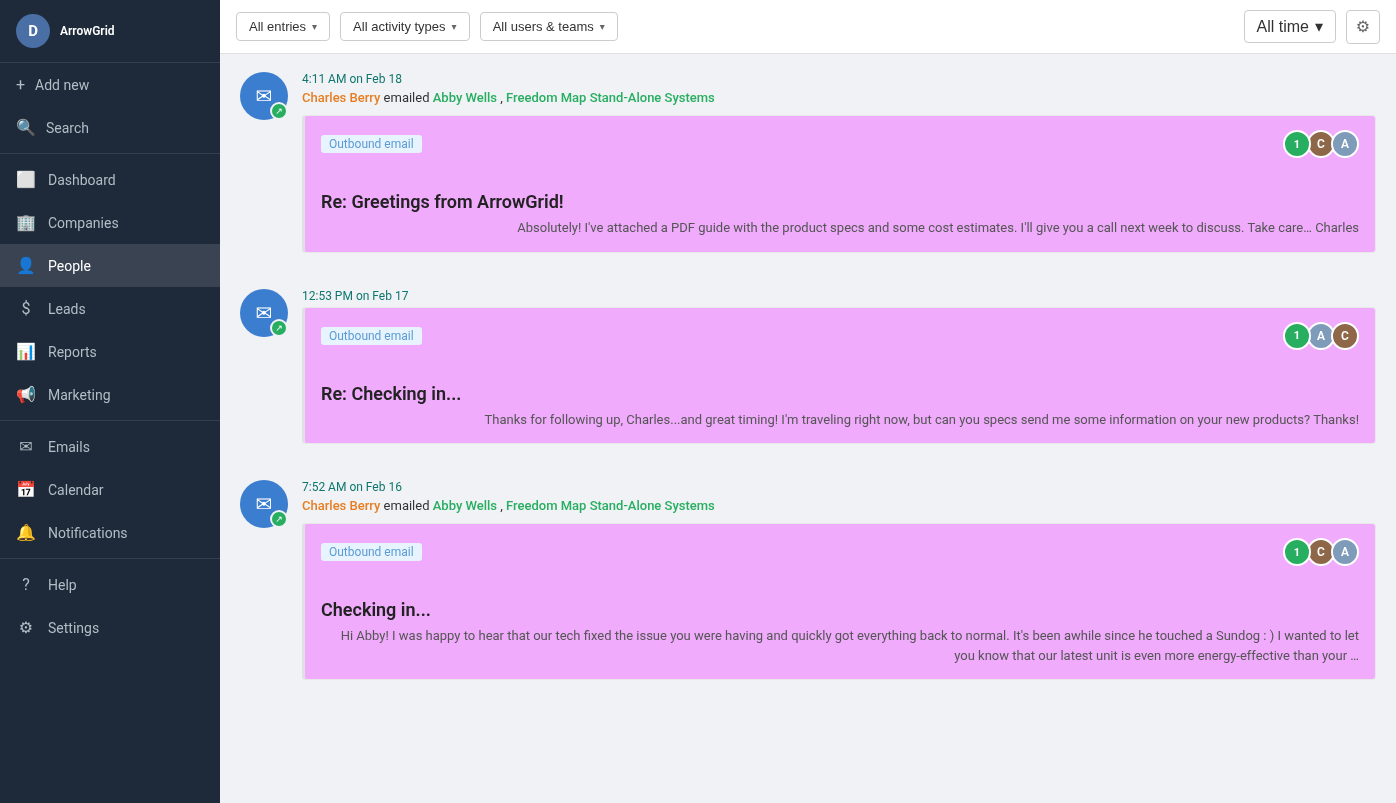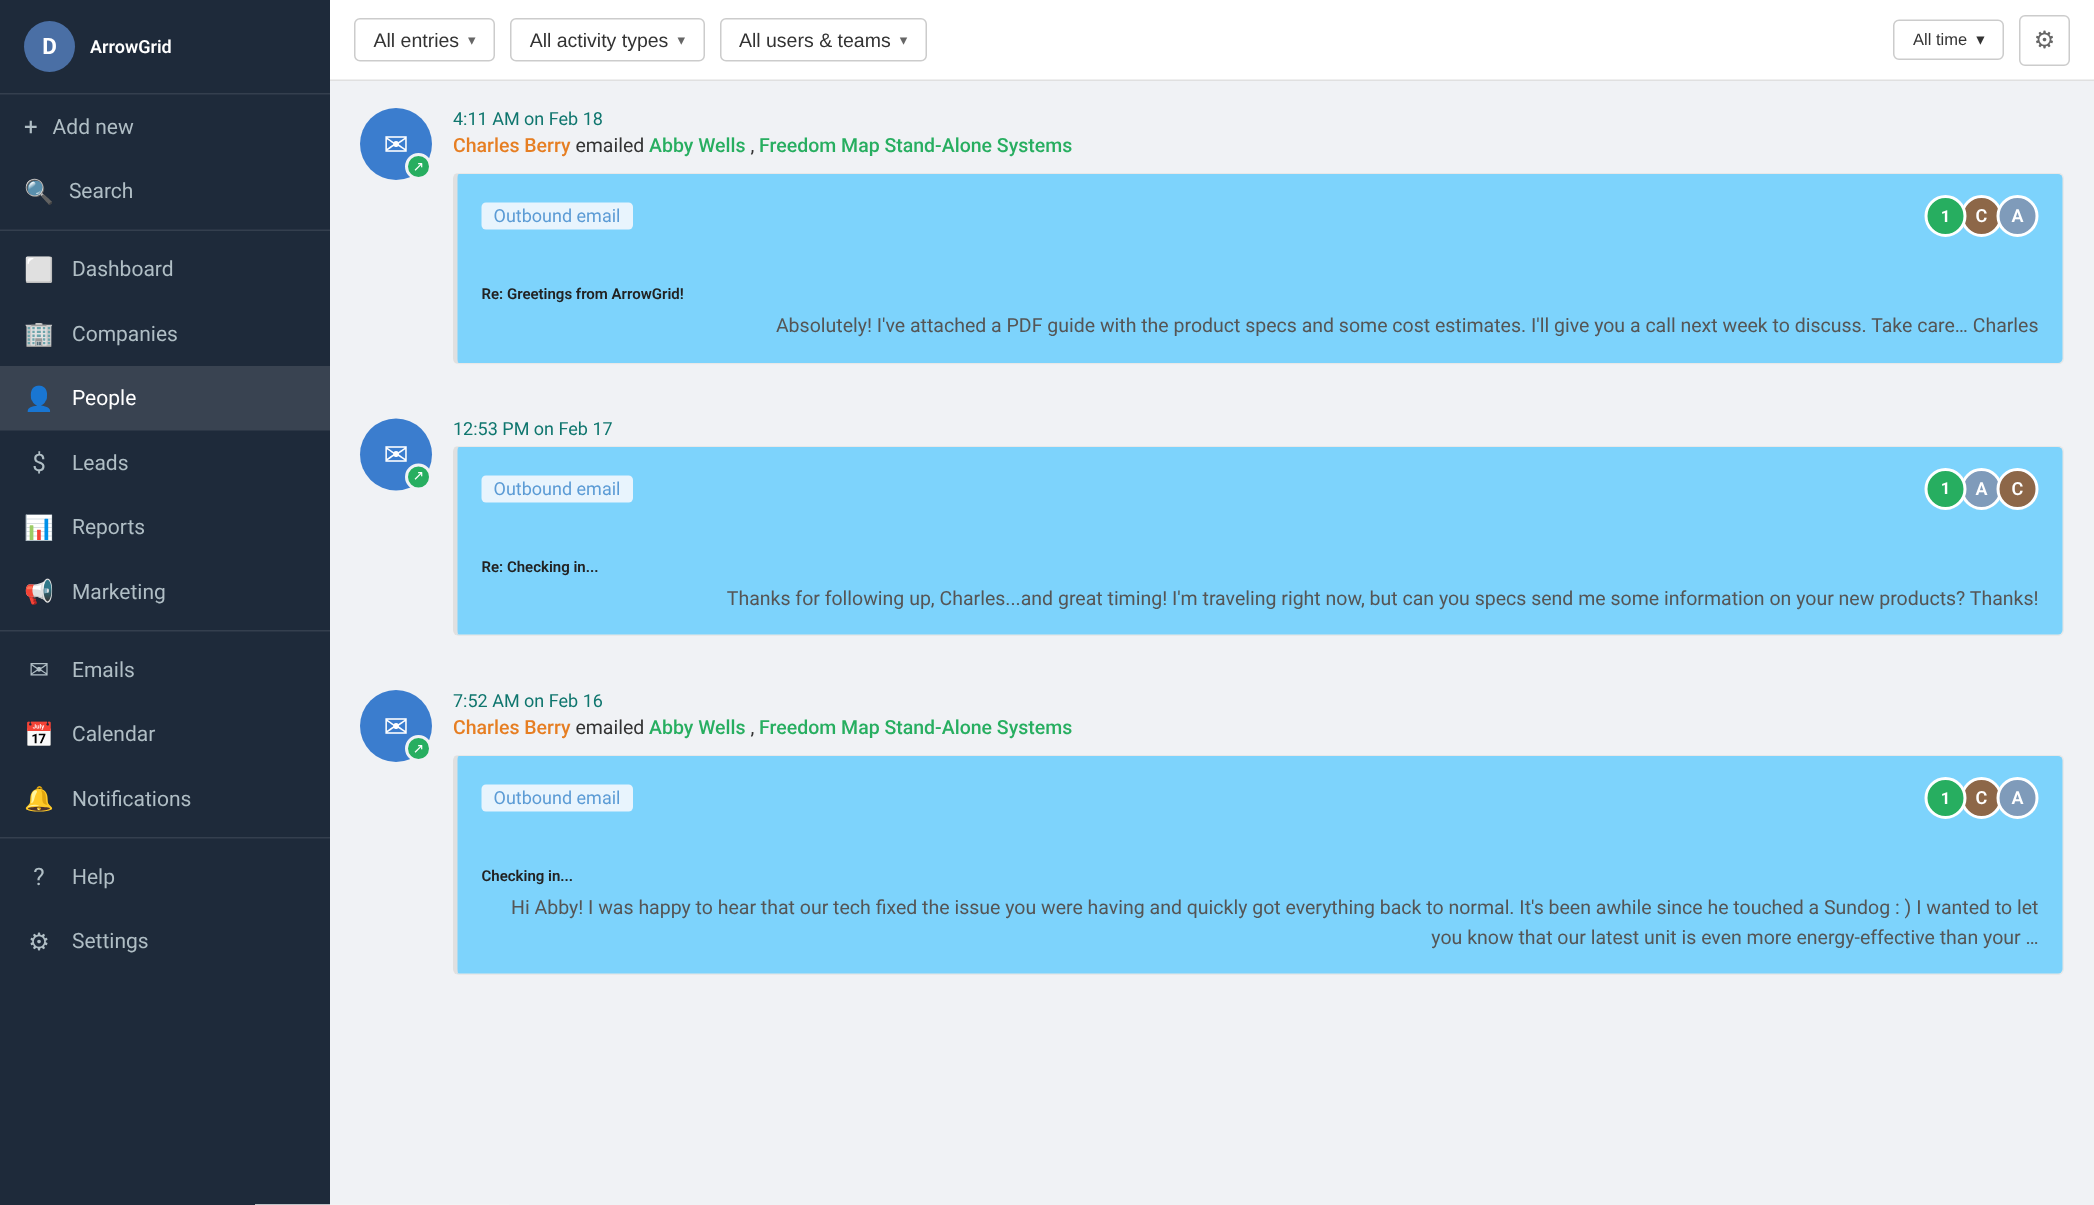--- a/index.html
+++ b/index.html
@@ -96,21 +96,21 @@
     }
     .filter-btn .chevron { font-size: 10px; color: #666; }
     .toolbar-spacer { flex: 1; }
     .time-filter-btn {
       display: flex;
       align-items: center;
       gap: 6px;
       border: 1px solid #ccc;
       border-radius: 4px;
       padding: 6px 12px;
-      font-size: 11px;
+      font-size: 16px;
       color: #333;
       background: #fff;
       cursor: pointer;
     }
     .gear-btn {
       width: 34px;
       height: 34px;
       border: 1px solid #ccc;
       border-radius: 4px;
       display: flex;
@@ -177,21 +177,21 @@
     }
     .activity-actors {
       font-size: 13px;
       color: #333;
       margin-bottom: 10px;
     }
     .actor-orange { color: #e67e22; font-weight: 500; }
     .actor-green { color: #27ae60; font-weight: 500; }
 
     .activity-card {
-      background: #7dd3fc;
+      background: #f0abfc;
       border-radius: 4px;
       border: 1px solid #e8e8e8;
       border-left: 3px solid #e0e0e0;
       padding: 14px 16px;
       position: relative;
     }
     .activity-card-header {
       display: flex;
       align-items: center;
       justify-content: space-between;
@@ -236,21 +236,21 @@
       align-items: center;
       justify-content: center;
       font-size: 12px;
       font-weight: 600;
       color: #fff;
     }
     .avatar-img.brown { background: #8d6748; }
     .avatar-img.blue-gray { background: #7f9bba; }
 
     .activity-card-title {
-      font-size: 10px;
+      font-size: 18px;
       font-weight: 600;
       color: #222;
       margin-bottom: 6px;
       margin-top: 33px;
     }
     .activity-card-body {
       font-size: 13px;
       color: #555;
       line-height: 1.5;
       text-align: right;

